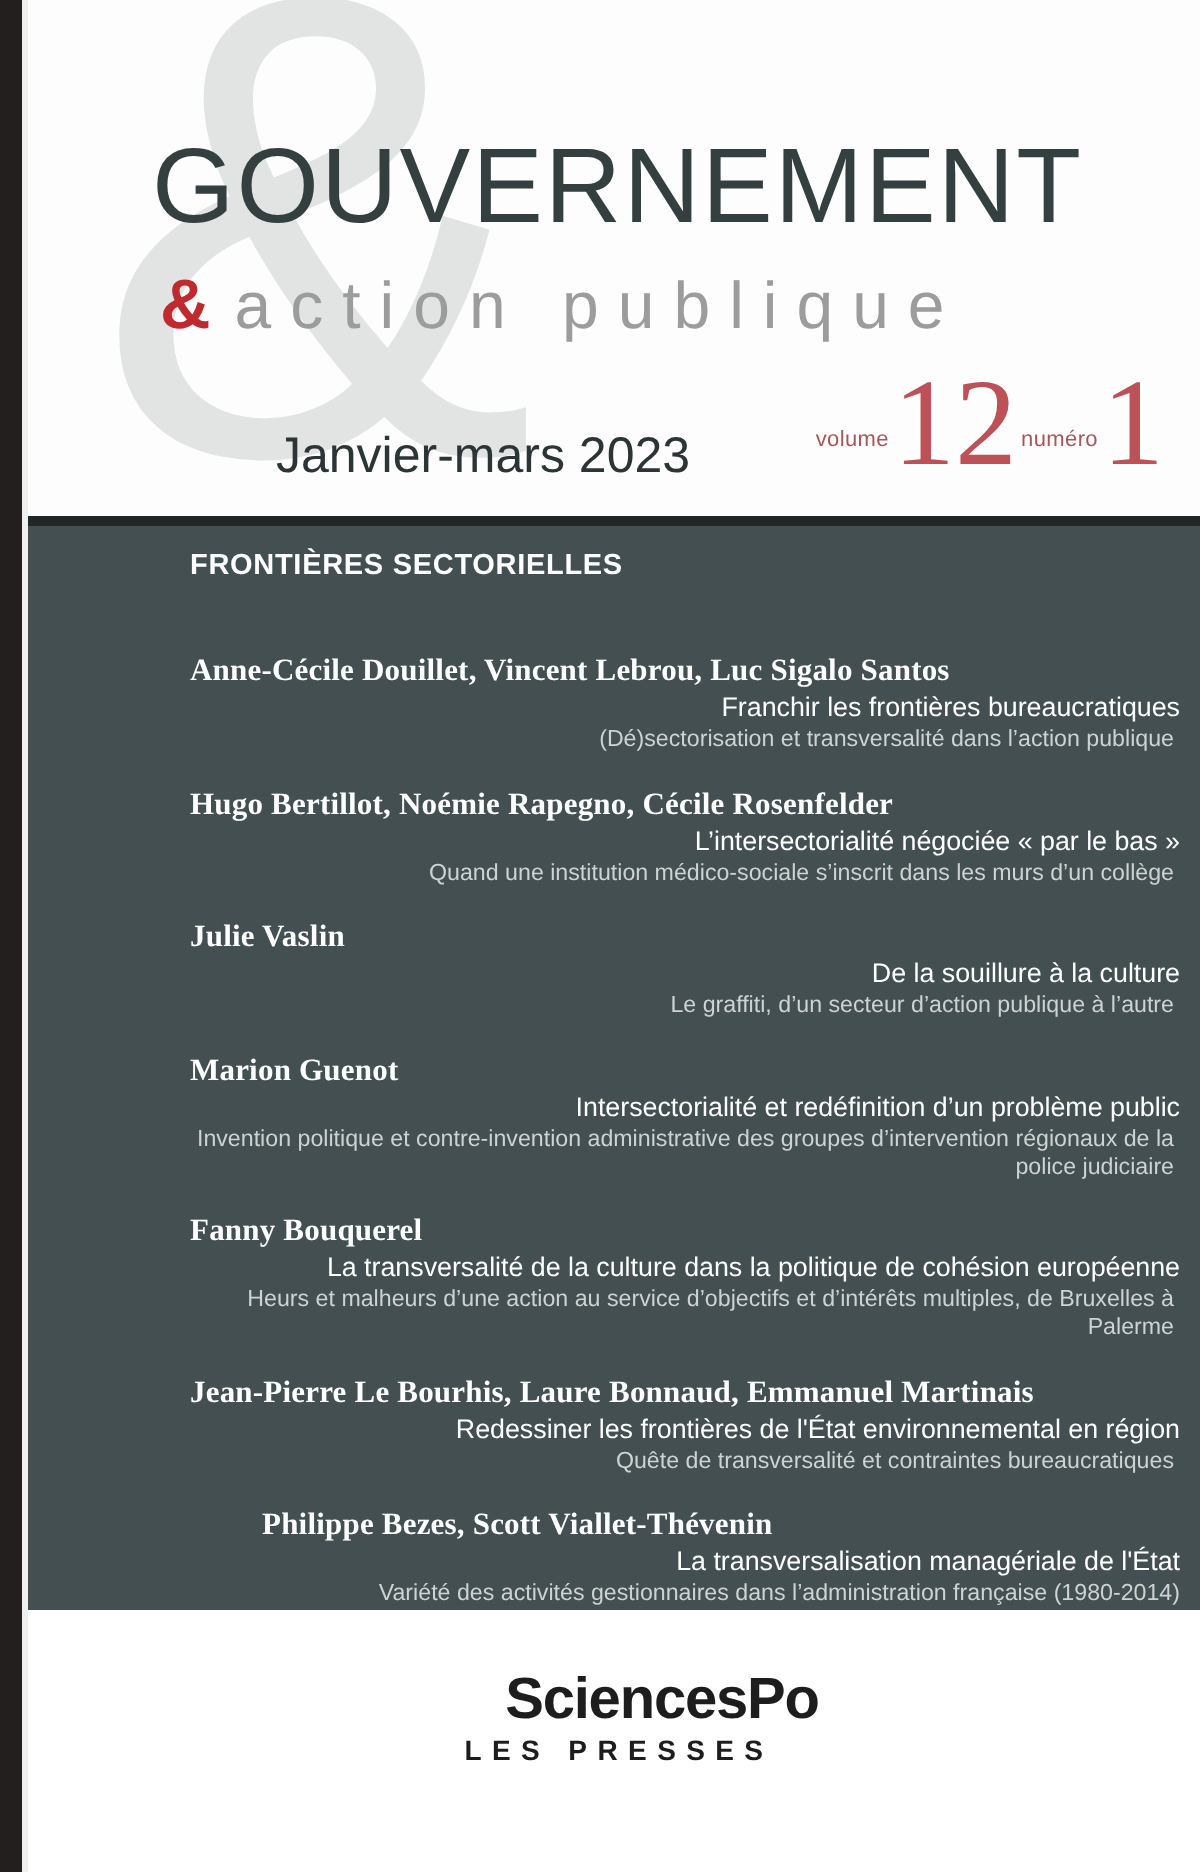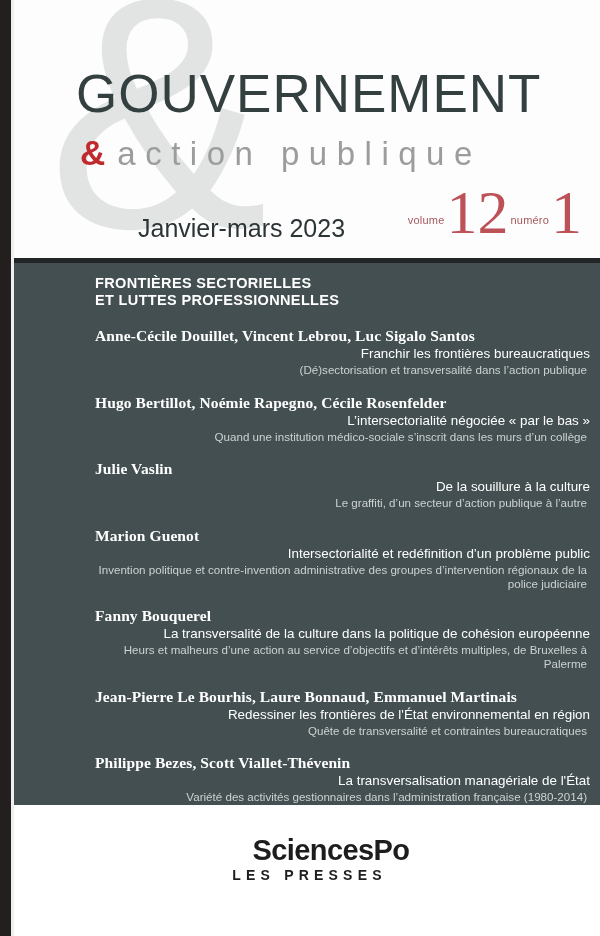--- a/index.html
+++ b/index.html
@@ -134,21 +134,21 @@
     font-weight:700;
     letter-spacing:0.35px;
     line-height:17px;
   }
   .toc {
     position:absolute;
     left:81px; top:69px;
     width:495px;
   }
   .entry { margin-bottom:16.5px; }
-  .entry:last-child { margin-bottom:0; }
+  .entry:last-child { margin-bottom:0;margin-left:36px; }
   .authors {
     font-family:"Liberation Serif", serif;
     font-size:15.5px;
     font-weight:700;
     color:#ffffff;
     line-height:18px;
     letter-spacing:0.1px;
   }
   .art-title {
     font-family:"Liberation Sans", sans-serif;
@@ -228,21 +228,20 @@
       <span class="lbl">numéro</span>
       <span class="big">1</span>
     </div>
   </div>
 
   <div class="panel">
     <div class="panel-topline"></div>
 
     <div class="dossier-title">
       <div>FRONTIÈRES SECTORIELLES</div>
-      <div>ET LUTTES PROFESSIONNELLES</div>
     </div>
 
     <div class="toc">
 
       <div class="entry">
         <div class="authors">Anne-Cécile Douillet, Vincent Lebrou, Luc Sigalo Santos</div>
         <div class="art-title">Franchir les frontières bureaucratiques</div>
         <div class="art-sub">(Dé)sectorisation et transversalité dans l’action publique</div>
       </div>
 

